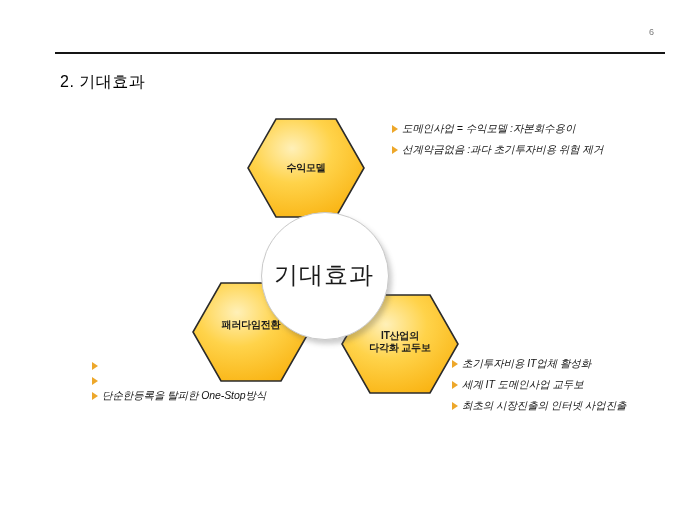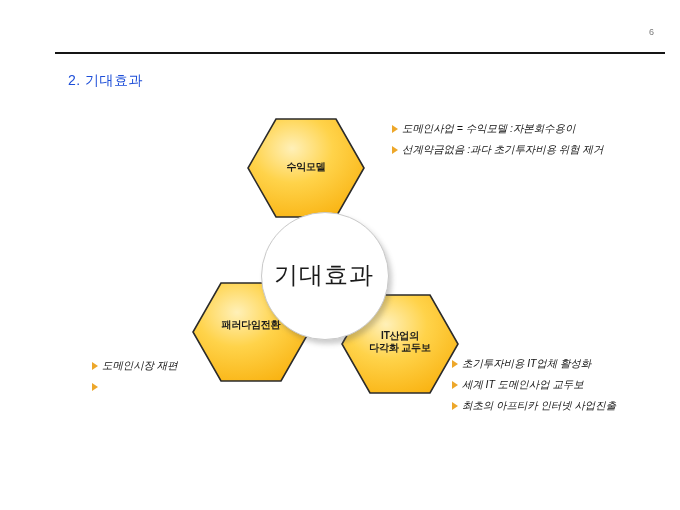--- a/index.html
+++ b/index.html
@@ -36,24 +36,24 @@
   .header-rule {
     position: absolute;
     left: 55px;
     top: 52px;
     width: 610px;
     height: 0;
     border-top: 2px solid #151515;
   }
   .slide-title {
     position: absolute;
-    left: 68px;
+    left: 60px;
     top: 72px;
-    font-size: 14px;
-    color: #1d4ed8;
+    font-size: 16px;
+    color: #000000;
     letter-spacing: 0.5px;
     white-space: nowrap;
   }
 
   
   #diagram {
     position: absolute;
     left: 180px;
     top: 108px;
     width: 310px;
@@ -71,21 +71,21 @@
     width: 120px;
     text-align: center;
     font-size: 10px;
     font-weight: bold;
     color: #1b1b1b;
     line-height: 12px;
     letter-spacing: -0.2px;
     pointer-events: none;
   }
 
-  #hex-top    { left: 66px;  top: 8px; font-family: Liberation Mono, monospace; }
+  #hex-top    { left: 66px;  top: 8px; }
   #hex-left   { left: 11px;  top: 172px; }
   #hex-right  { left: 160px; top: 184px; }
 
   #hex-top .hex-label    { top: 46px; }
   #hex-left .hex-label   { top: 39px; }
   #hex-right .hex-label  { top: 38px; }
 
   .center-circle {
     position: absolute;
     left: 81px;
@@ -209,35 +209,38 @@
     </div>
     <div class="bullet-line">
       <span class="bullet-marker"></span>
       <span>선계약금없음 :과다 초기투자비용 위험 제거</span>
     </div>
   </div>
 
   <div class="bullets" id="bullets-left">
     <div class="bullet-line">
       <span class="bullet-marker"></span>
-      <span>도메인시장 재편</span>
-    </div>
-    <div class="bullet-line">
-      <span class="bullet-marker"></span>
+    </div>
+    <div class="bullet-line">
+      <span class="bullet-marker"></span>
+    </div>
+    <div class="bullet-line">
+      <span class="bullet-marker"></span>
+      <span>단순한등록을 탈피한 One-Stop방식</span>
     </div>
   </div>
 
   <div class="bullets" id="bullets-right">
     <div class="bullet-line">
       <span class="bullet-marker"></span>
       <span>초기투자비용 IT업체 활성화</span>
     </div>
     <div class="bullet-line">
       <span class="bullet-marker"></span>
       <span>세계 IT 도메인사업 교두보</span>
     </div>
     <div class="bullet-line">
       <span class="bullet-marker"></span>
-      <span>최초의 아프티카 인터넷 사업진출</span>
+      <span>최초의 시장진출의 인터넷 사업진출</span>
     </div>
   </div>
 
 </div>
 
 </body></html>

